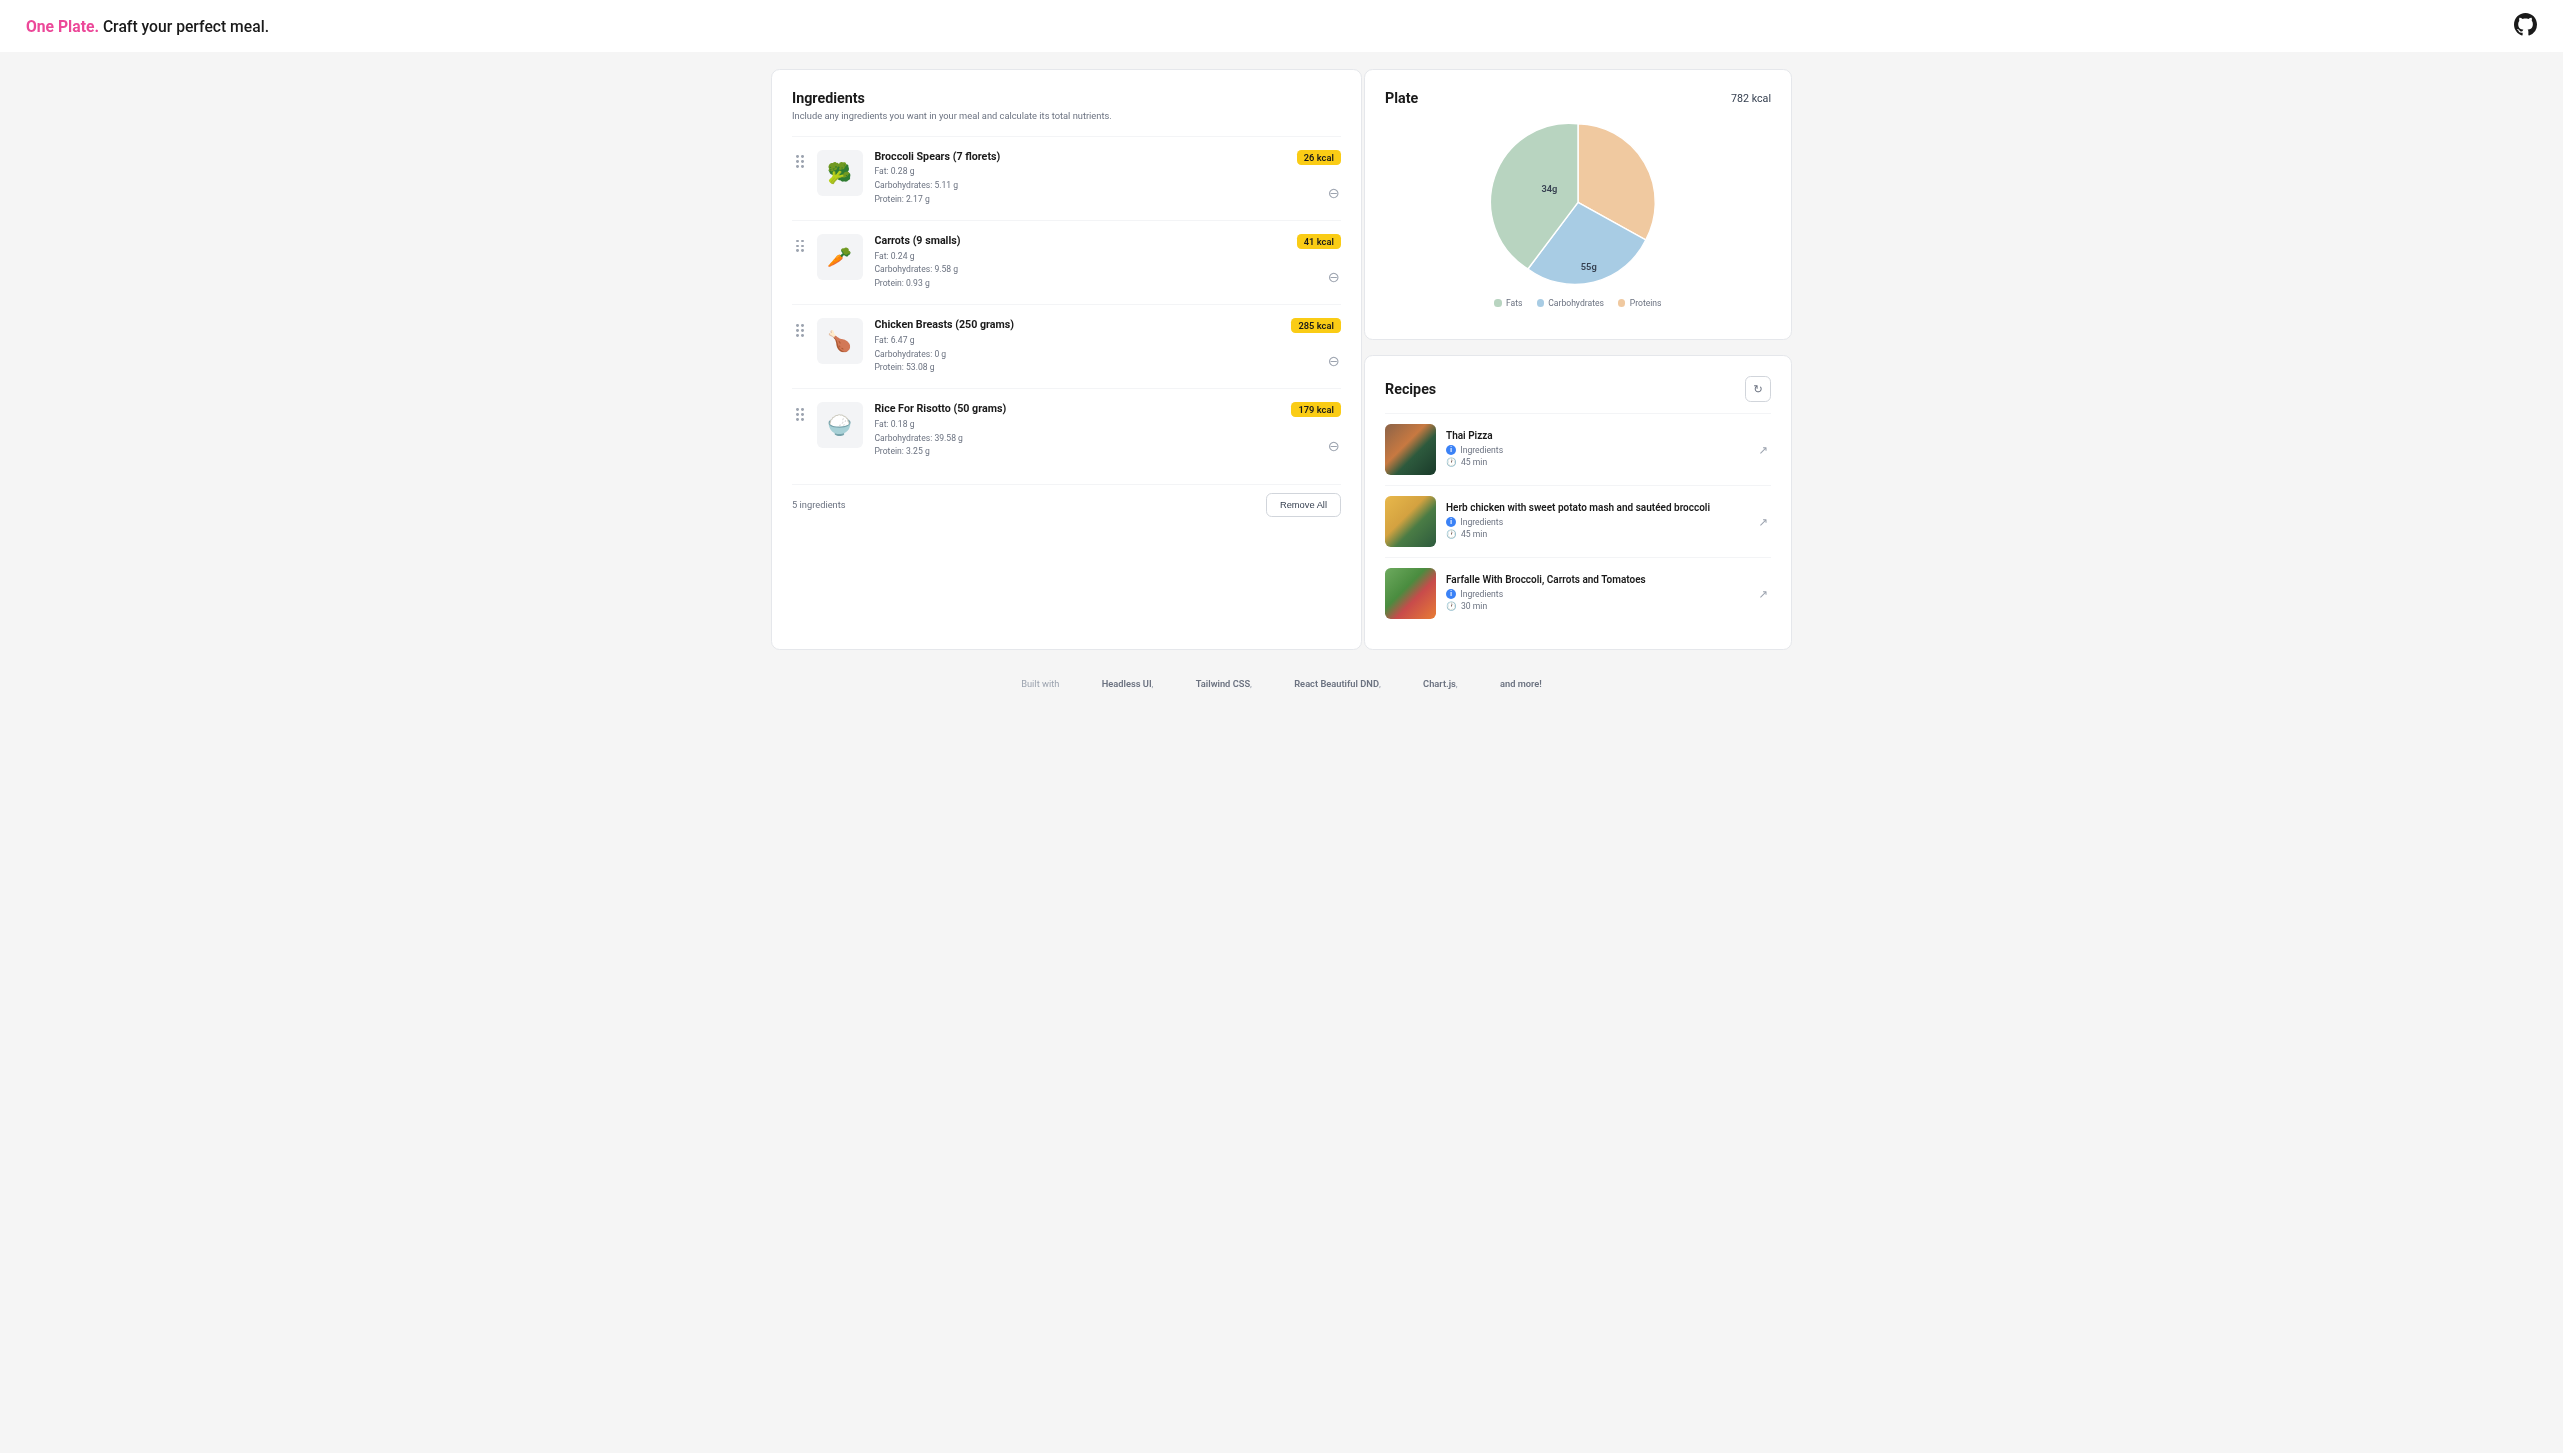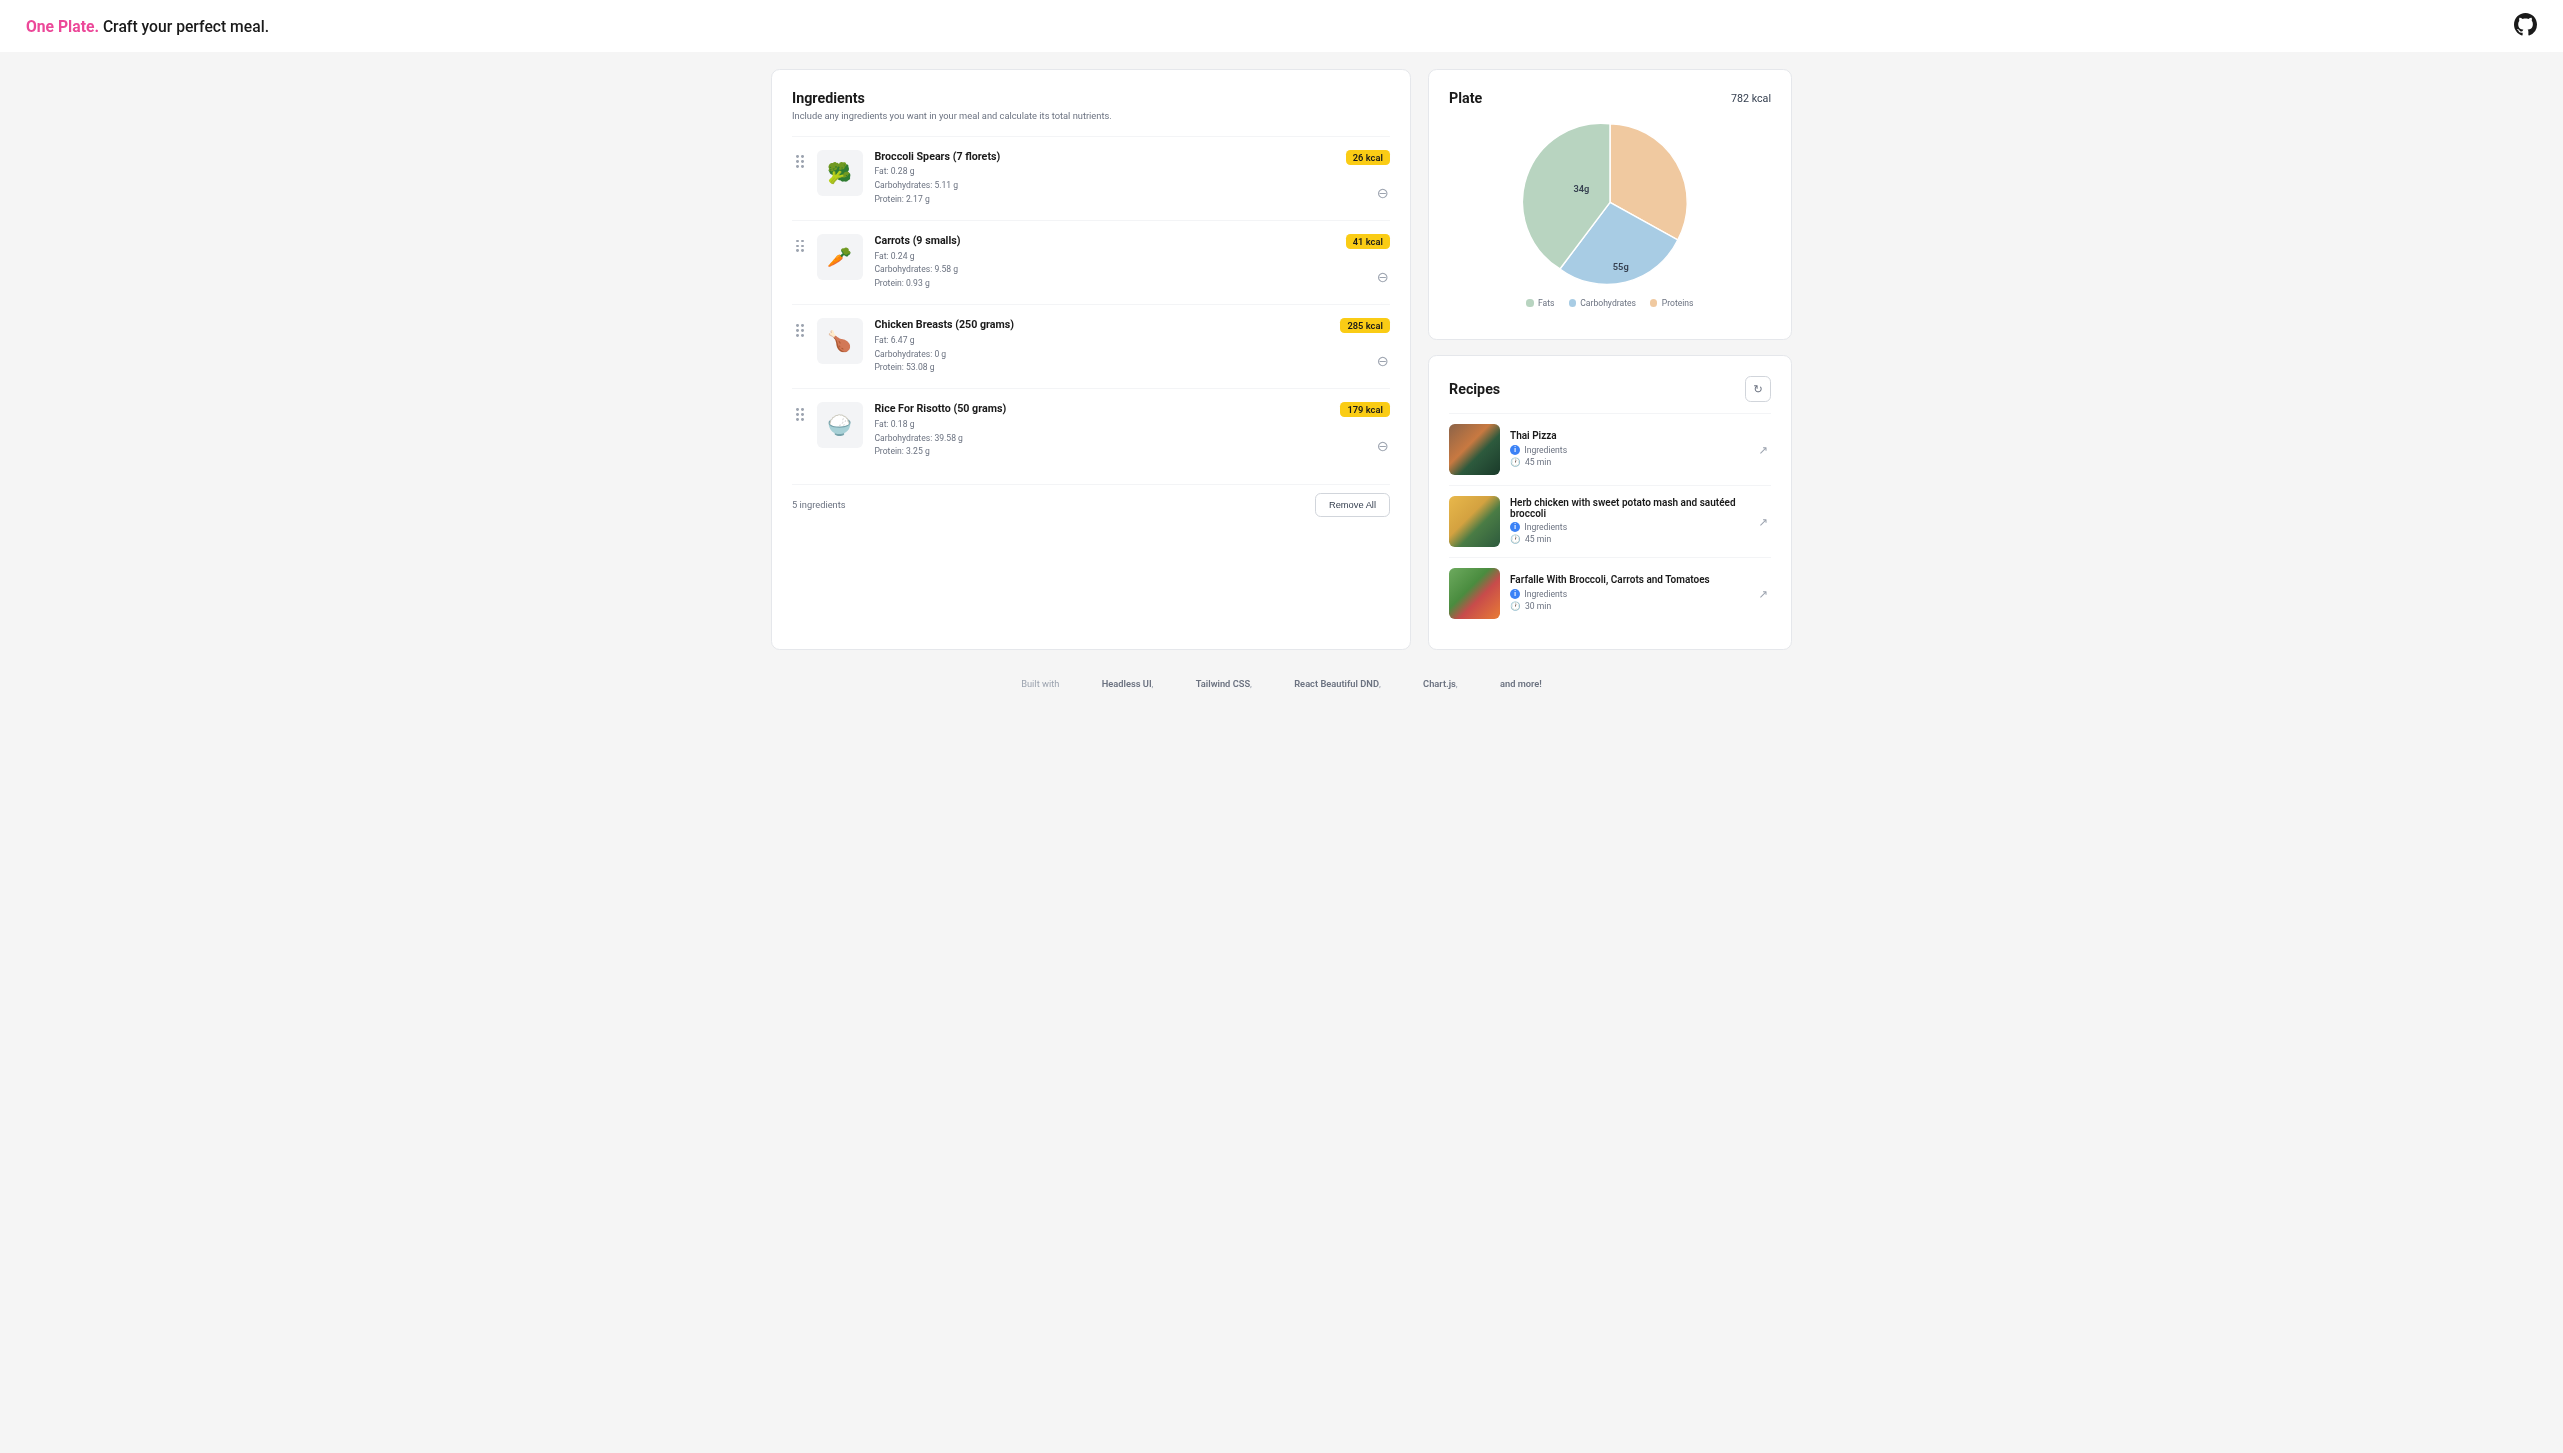--- a/index.html
+++ b/index.html
@@ -32,21 +32,21 @@
       font-weight: 500;
     }
 
     .github-icon {
       width: 23px;
       height: 23px;
     }
 
     .main-layout {
       display: flex;
-      gap: 17px;
+      gap: 2px;
       padding: 17px 26px;
       max-width: 1073px;
       margin: 0 auto;
     }
 
     
     .ingredients-panel {
       flex: 1;
       background: #fff;
       border-radius: 8.6px;
@@ -224,21 +224,21 @@
       border: 0.7px solid #d1d5db;
       border-radius: 5.7px;
       background: #fff;
       font-size: 9.3px;
       cursor: pointer;
       color: #374151;
     }
 
     
     .right-column {
-      width: 364px;
+      width: 428px;
       display: flex;
       flex-direction: column;
       gap: 14.3px;
     }
 
     .plate-panel {
       background: #fff;
       border-radius: 8.6px;
       padding: 20px;
       border: 0.7px solid #e5e7eb;

